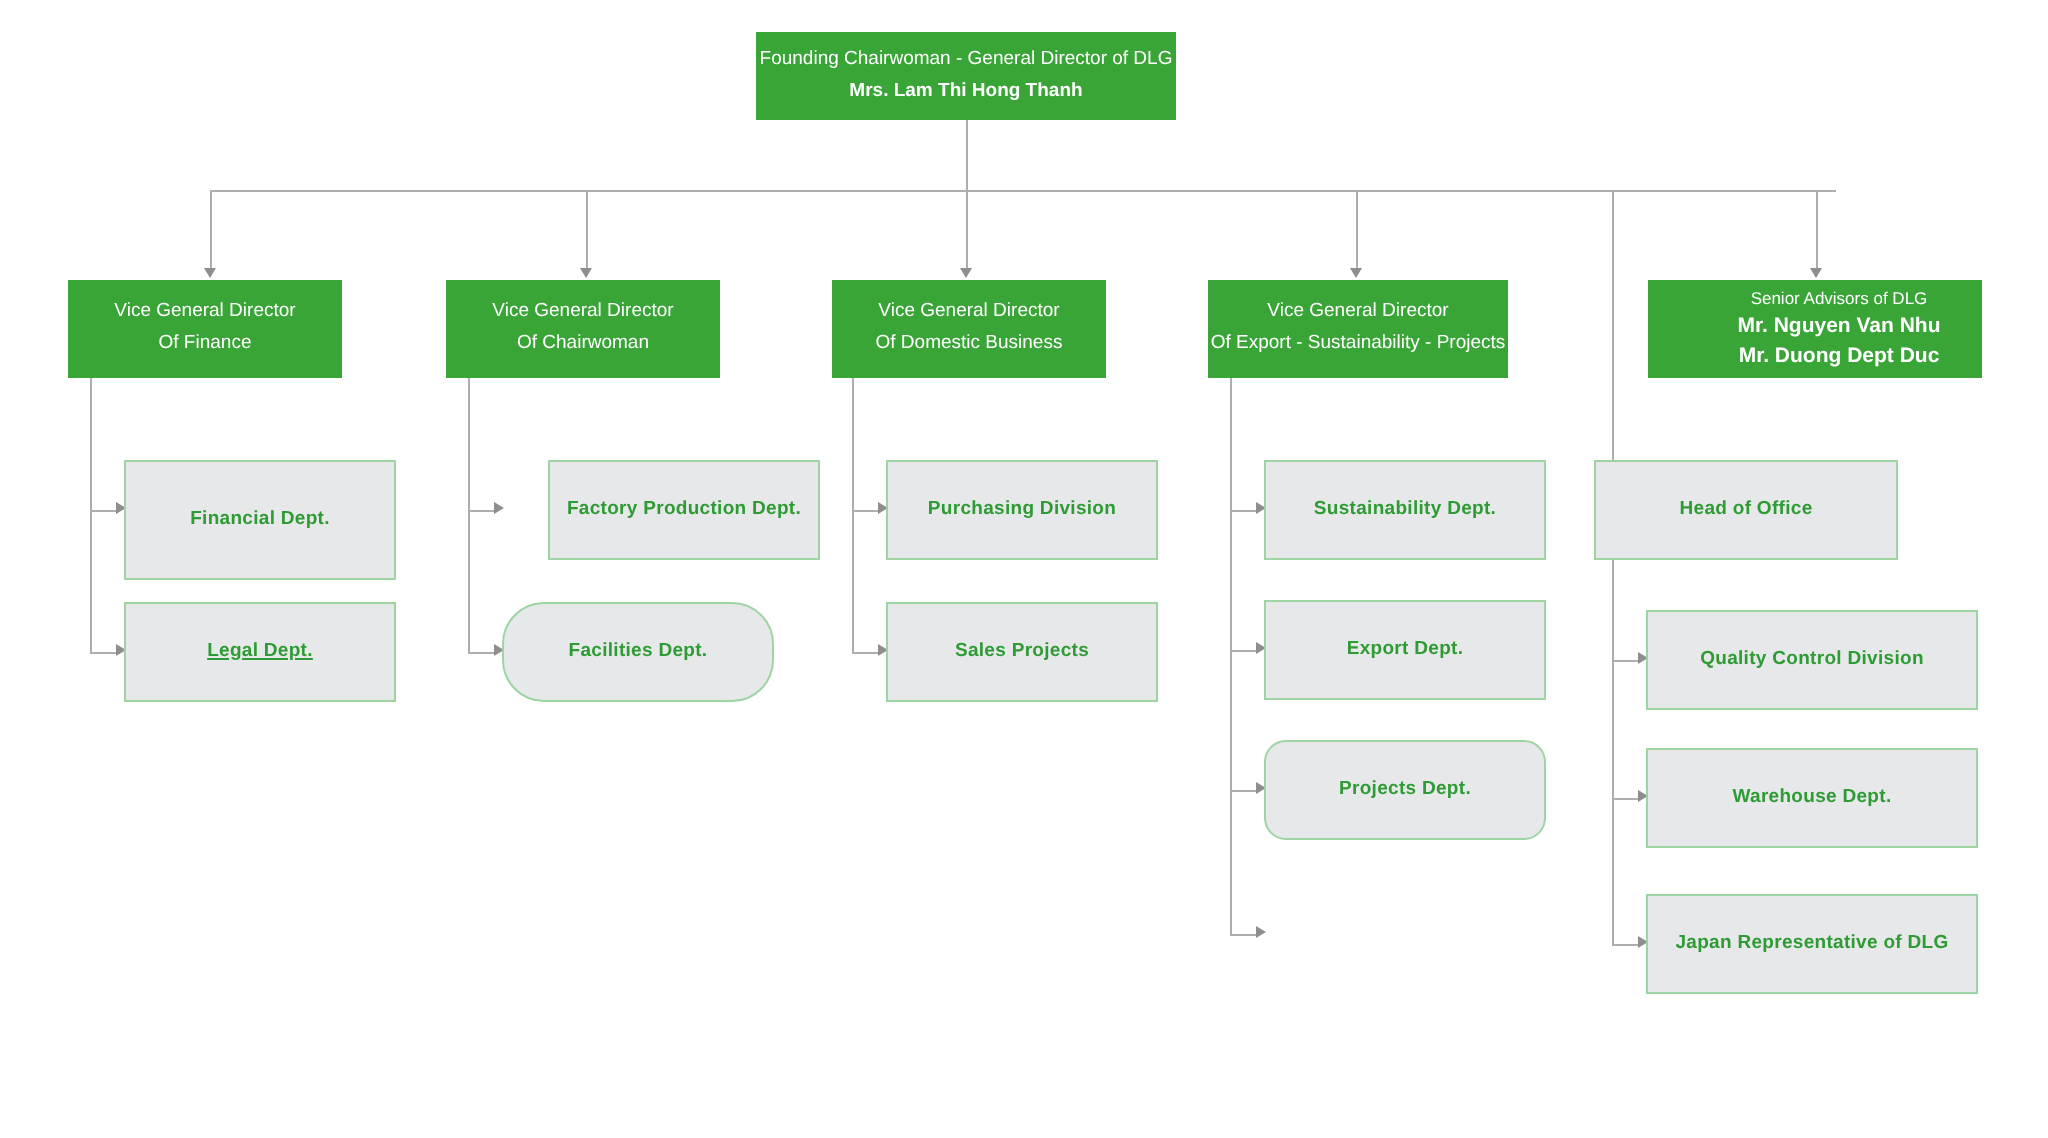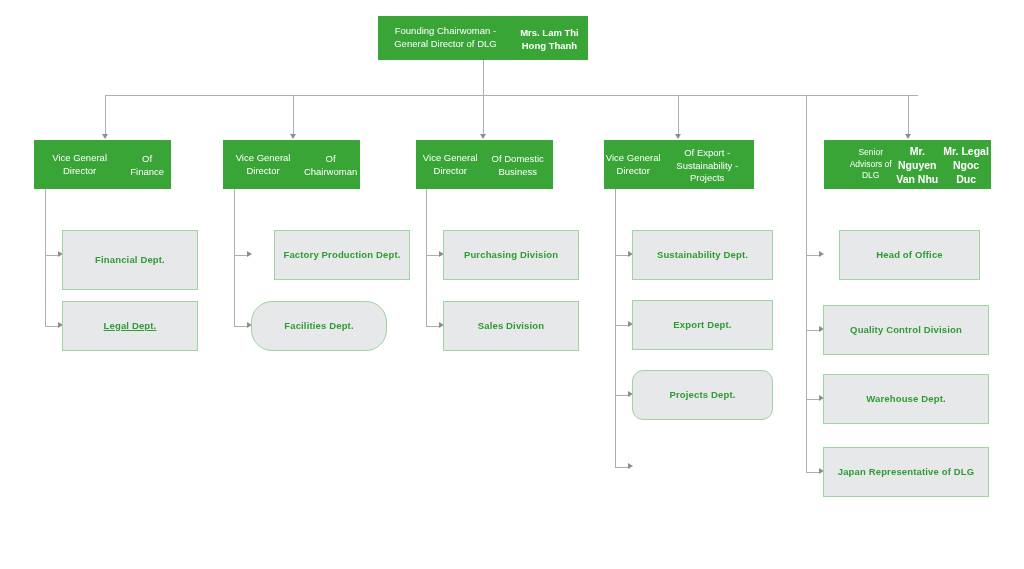--- a/index.html
+++ b/index.html
@@ -13,21 +13,21 @@
     height:569px;
     background:#ffffff;
     overflow:hidden;
   }
 
   
   .node{
     position:absolute;
     box-sizing:border-box;
     display:flex;
-    flex-direction:row;
+    flex-direction:column;
     align-items:center;
     justify-content:center;
     text-align:center;
     line-height:1.35;
   }
   .node.green{
     background:#3aa537;
     color:#ffffff;
     border:1px solid #3aa537;
   }
@@ -119,21 +119,21 @@
   </div>
 
   <div class="node green vgd" style="left:604px;top:140px;width:150px;height:49px;">
     <span class="line1">Vice General Director</span>
     <span class="line2">Of Export - Sustainability - Projects</span>
   </div>
 
   <div class="node green advisors" style="left:824px;top:140px;width:167px;height:49px;padding-left:24px;">
     <span class="title">Senior Advisors of DLG</span>
     <span class="name">Mr. Nguyen Van Nhu</span>
-    <span class="name">Mr. Legal Ngoc Duc</span>
+    <span class="name">Mr. Duong Dept Duc</span>
   </div>
 
   <div class="conn v" style="left:45px;top:189px;height:137px;"></div>
   <div class="conn h" style="left:45px;top:255px;width:14px;"></div>
   <div class="arrow-right" style="left:58px;top:251px;"></div>
   <div class="conn h" style="left:45px;top:326px;width:14px;"></div>
   <div class="arrow-right" style="left:58px;top:322px;"></div>
 
   <div class="node dept" style="left:62px;top:230px;width:136px;height:60px;">
     <span>Financial Dept.</span>
@@ -158,21 +158,21 @@
   <div class="conn v" style="left:426px;top:189px;height:137px;"></div>
   <div class="conn h" style="left:426px;top:255px;width:14px;"></div>
   <div class="arrow-right" style="left:439px;top:251px;"></div>
   <div class="conn h" style="left:426px;top:326px;width:14px;"></div>
   <div class="arrow-right" style="left:439px;top:322px;"></div>
 
   <div class="node dept" style="left:443px;top:230px;width:136px;height:50px;">
     <span>Purchasing Division</span>
   </div>
   <div class="node dept" style="left:443px;top:301px;width:136px;height:50px;">
-    <span>Sales Division</span>
+    <span>Sales Projects</span>
   </div>
 
   <div class="conn v" style="left:615px;top:189px;height:278px;"></div>
   <div class="conn h" style="left:615px;top:255px;width:14px;"></div>
   <div class="arrow-right" style="left:628px;top:251px;"></div>
   <div class="conn h" style="left:615px;top:325px;width:14px;"></div>
   <div class="arrow-right" style="left:628px;top:321px;"></div>
   <div class="conn h" style="left:615px;top:395px;width:14px;"></div>
   <div class="arrow-right" style="left:628px;top:391px;"></div>
   <div class="conn h" style="left:615px;top:467px;width:14px;"></div>
@@ -191,21 +191,21 @@
   <div class="conn v" style="left:806px;top:95px;height:377px;"></div>
   <div class="conn h" style="left:806px;top:255px;width:14px;"></div>
   <div class="arrow-right" style="left:819px;top:251px;"></div>
   <div class="conn h" style="left:806px;top:330px;width:14px;"></div>
   <div class="arrow-right" style="left:819px;top:326px;"></div>
   <div class="conn h" style="left:806px;top:399px;width:14px;"></div>
   <div class="arrow-right" style="left:819px;top:395px;"></div>
   <div class="conn h" style="left:806px;top:472px;width:14px;"></div>
   <div class="arrow-right" style="left:819px;top:468px;"></div>
 
-  <div class="node dept" style="left:839px;top:230px;width:141px;height:50px;justify-content:center;">
+  <div class="node dept" style="left:797px;top:230px;width:152px;height:50px;justify-content:center;">
     <span>Head of Office</span>
   </div>
   <div class="node dept" style="left:823px;top:305px;width:166px;height:50px;">
     <span>Quality Control Division</span>
   </div>
   <div class="node dept" style="left:823px;top:374px;width:166px;height:50px;">
     <span>Warehouse Dept.</span>
   </div>
   <div class="node dept" style="left:823px;top:447px;width:166px;height:50px;">
     <span>Japan Representative of DLG</span>

